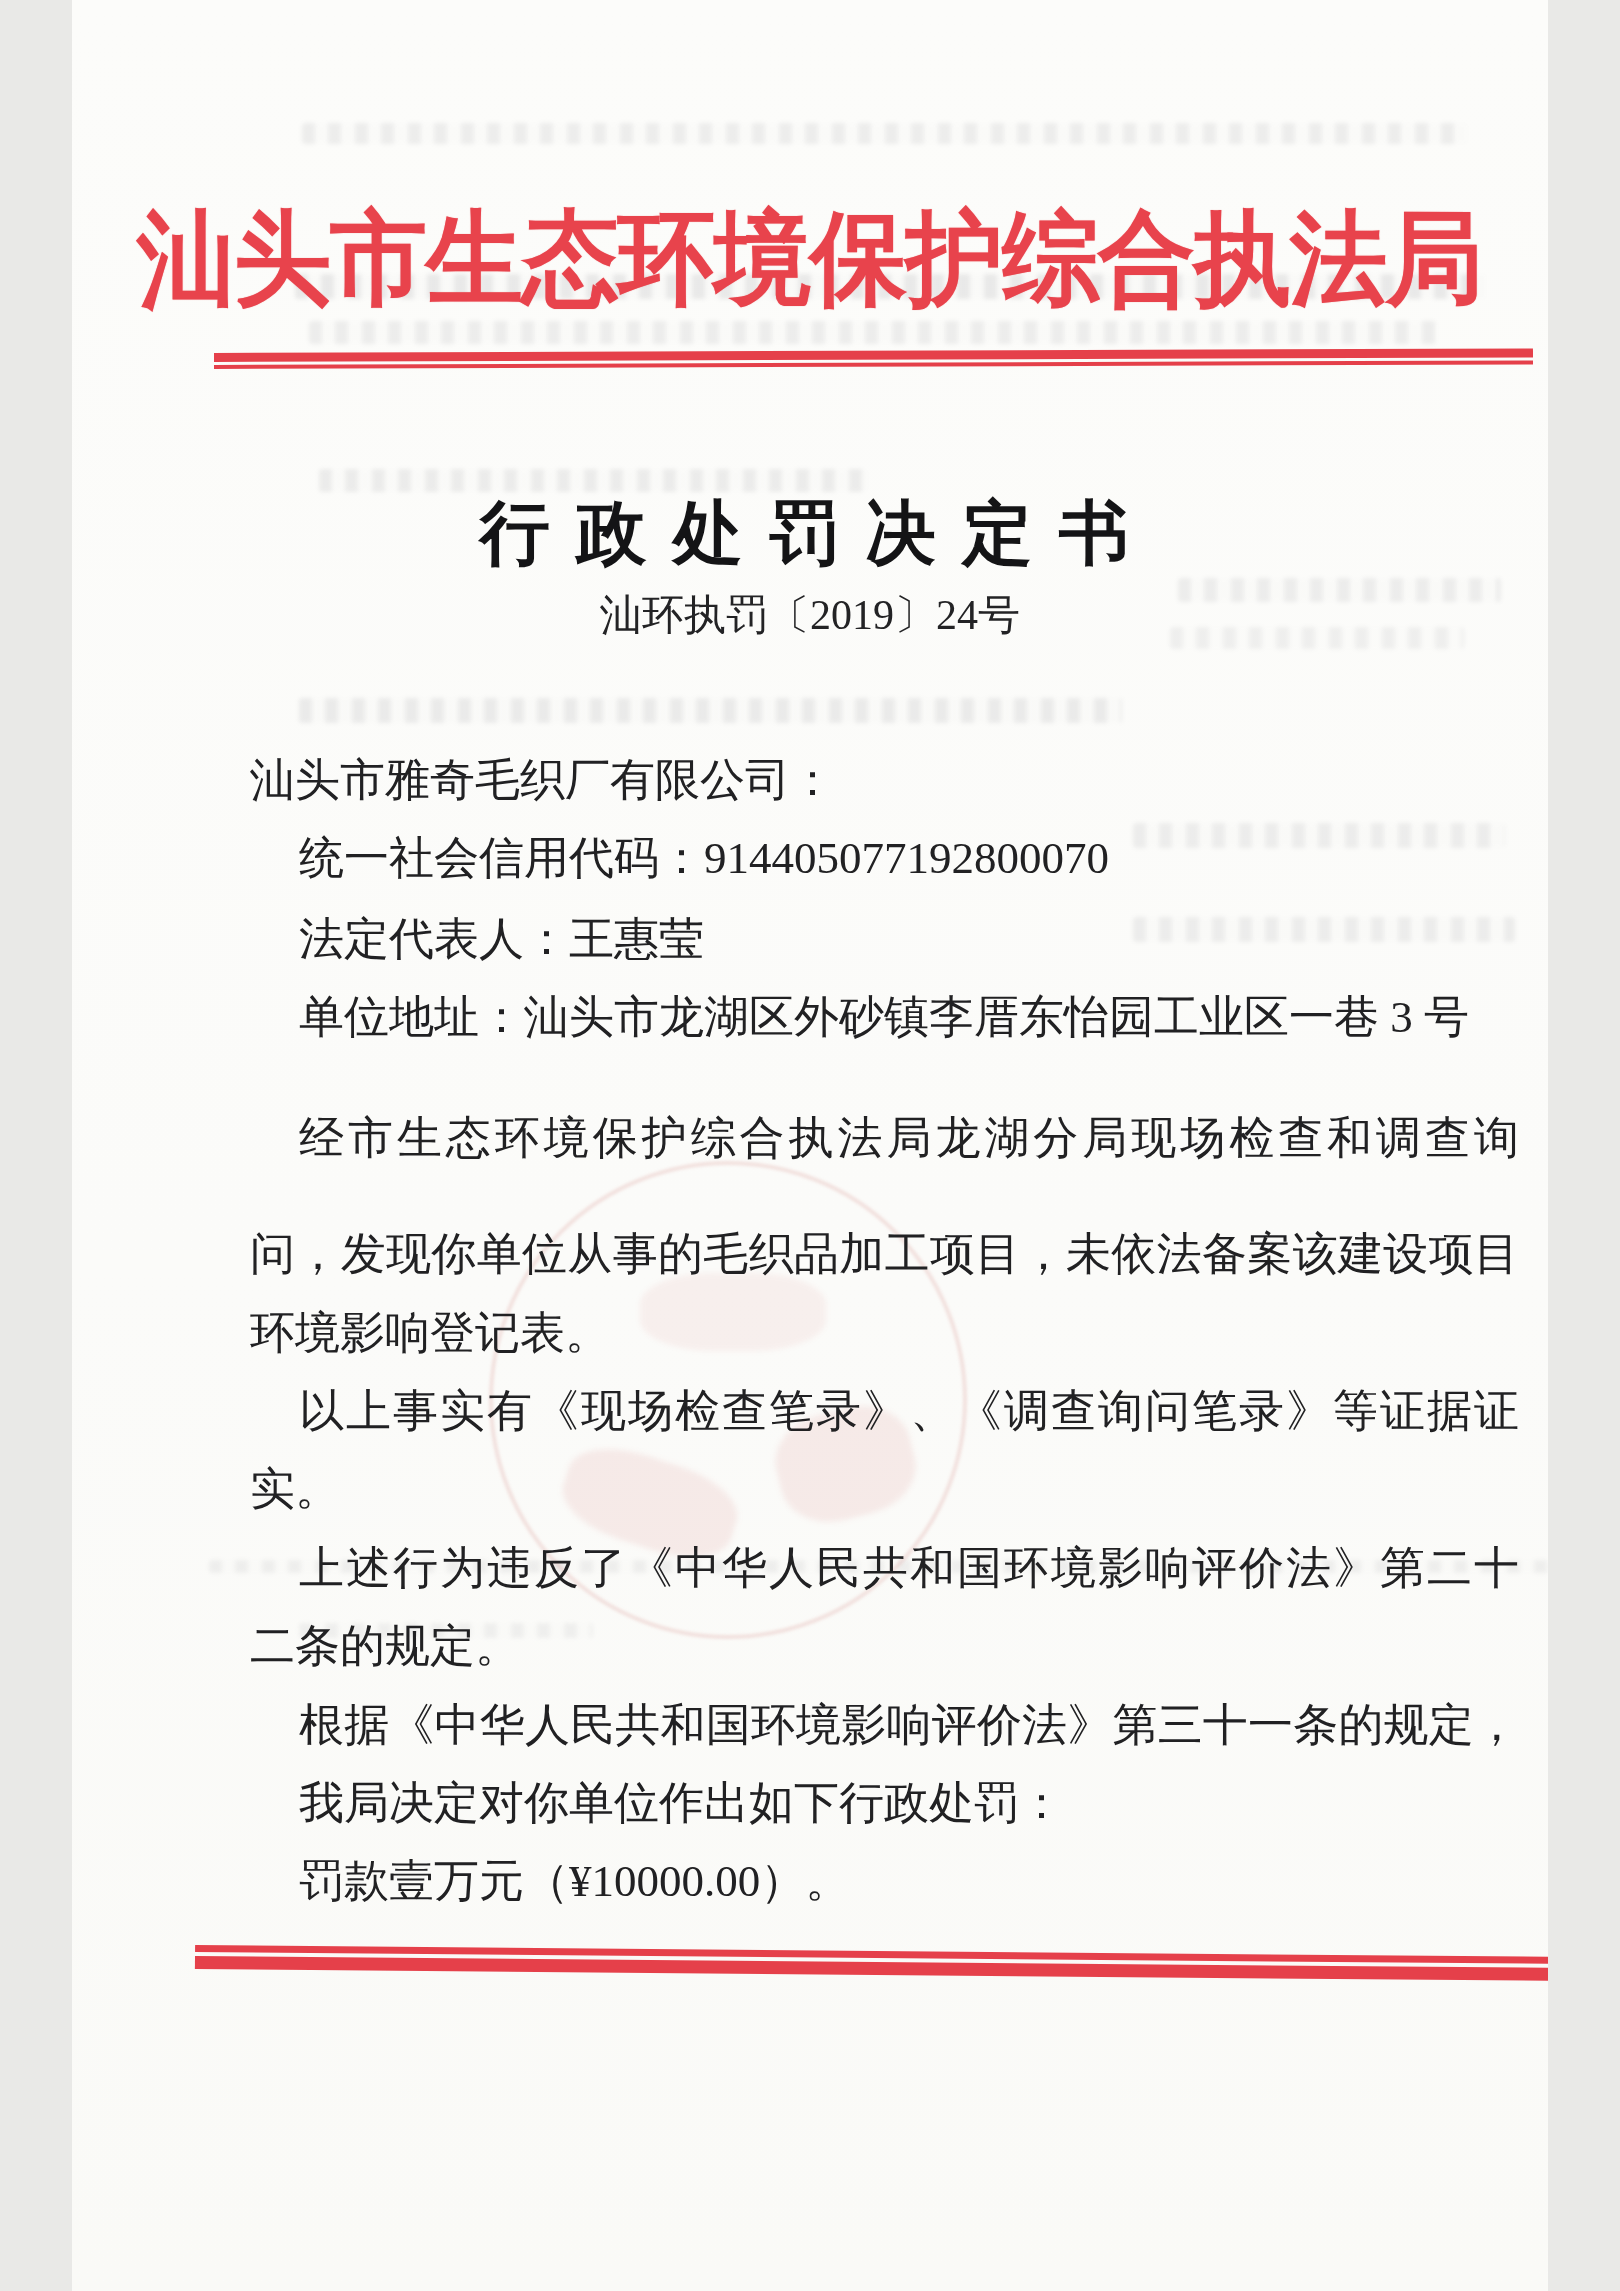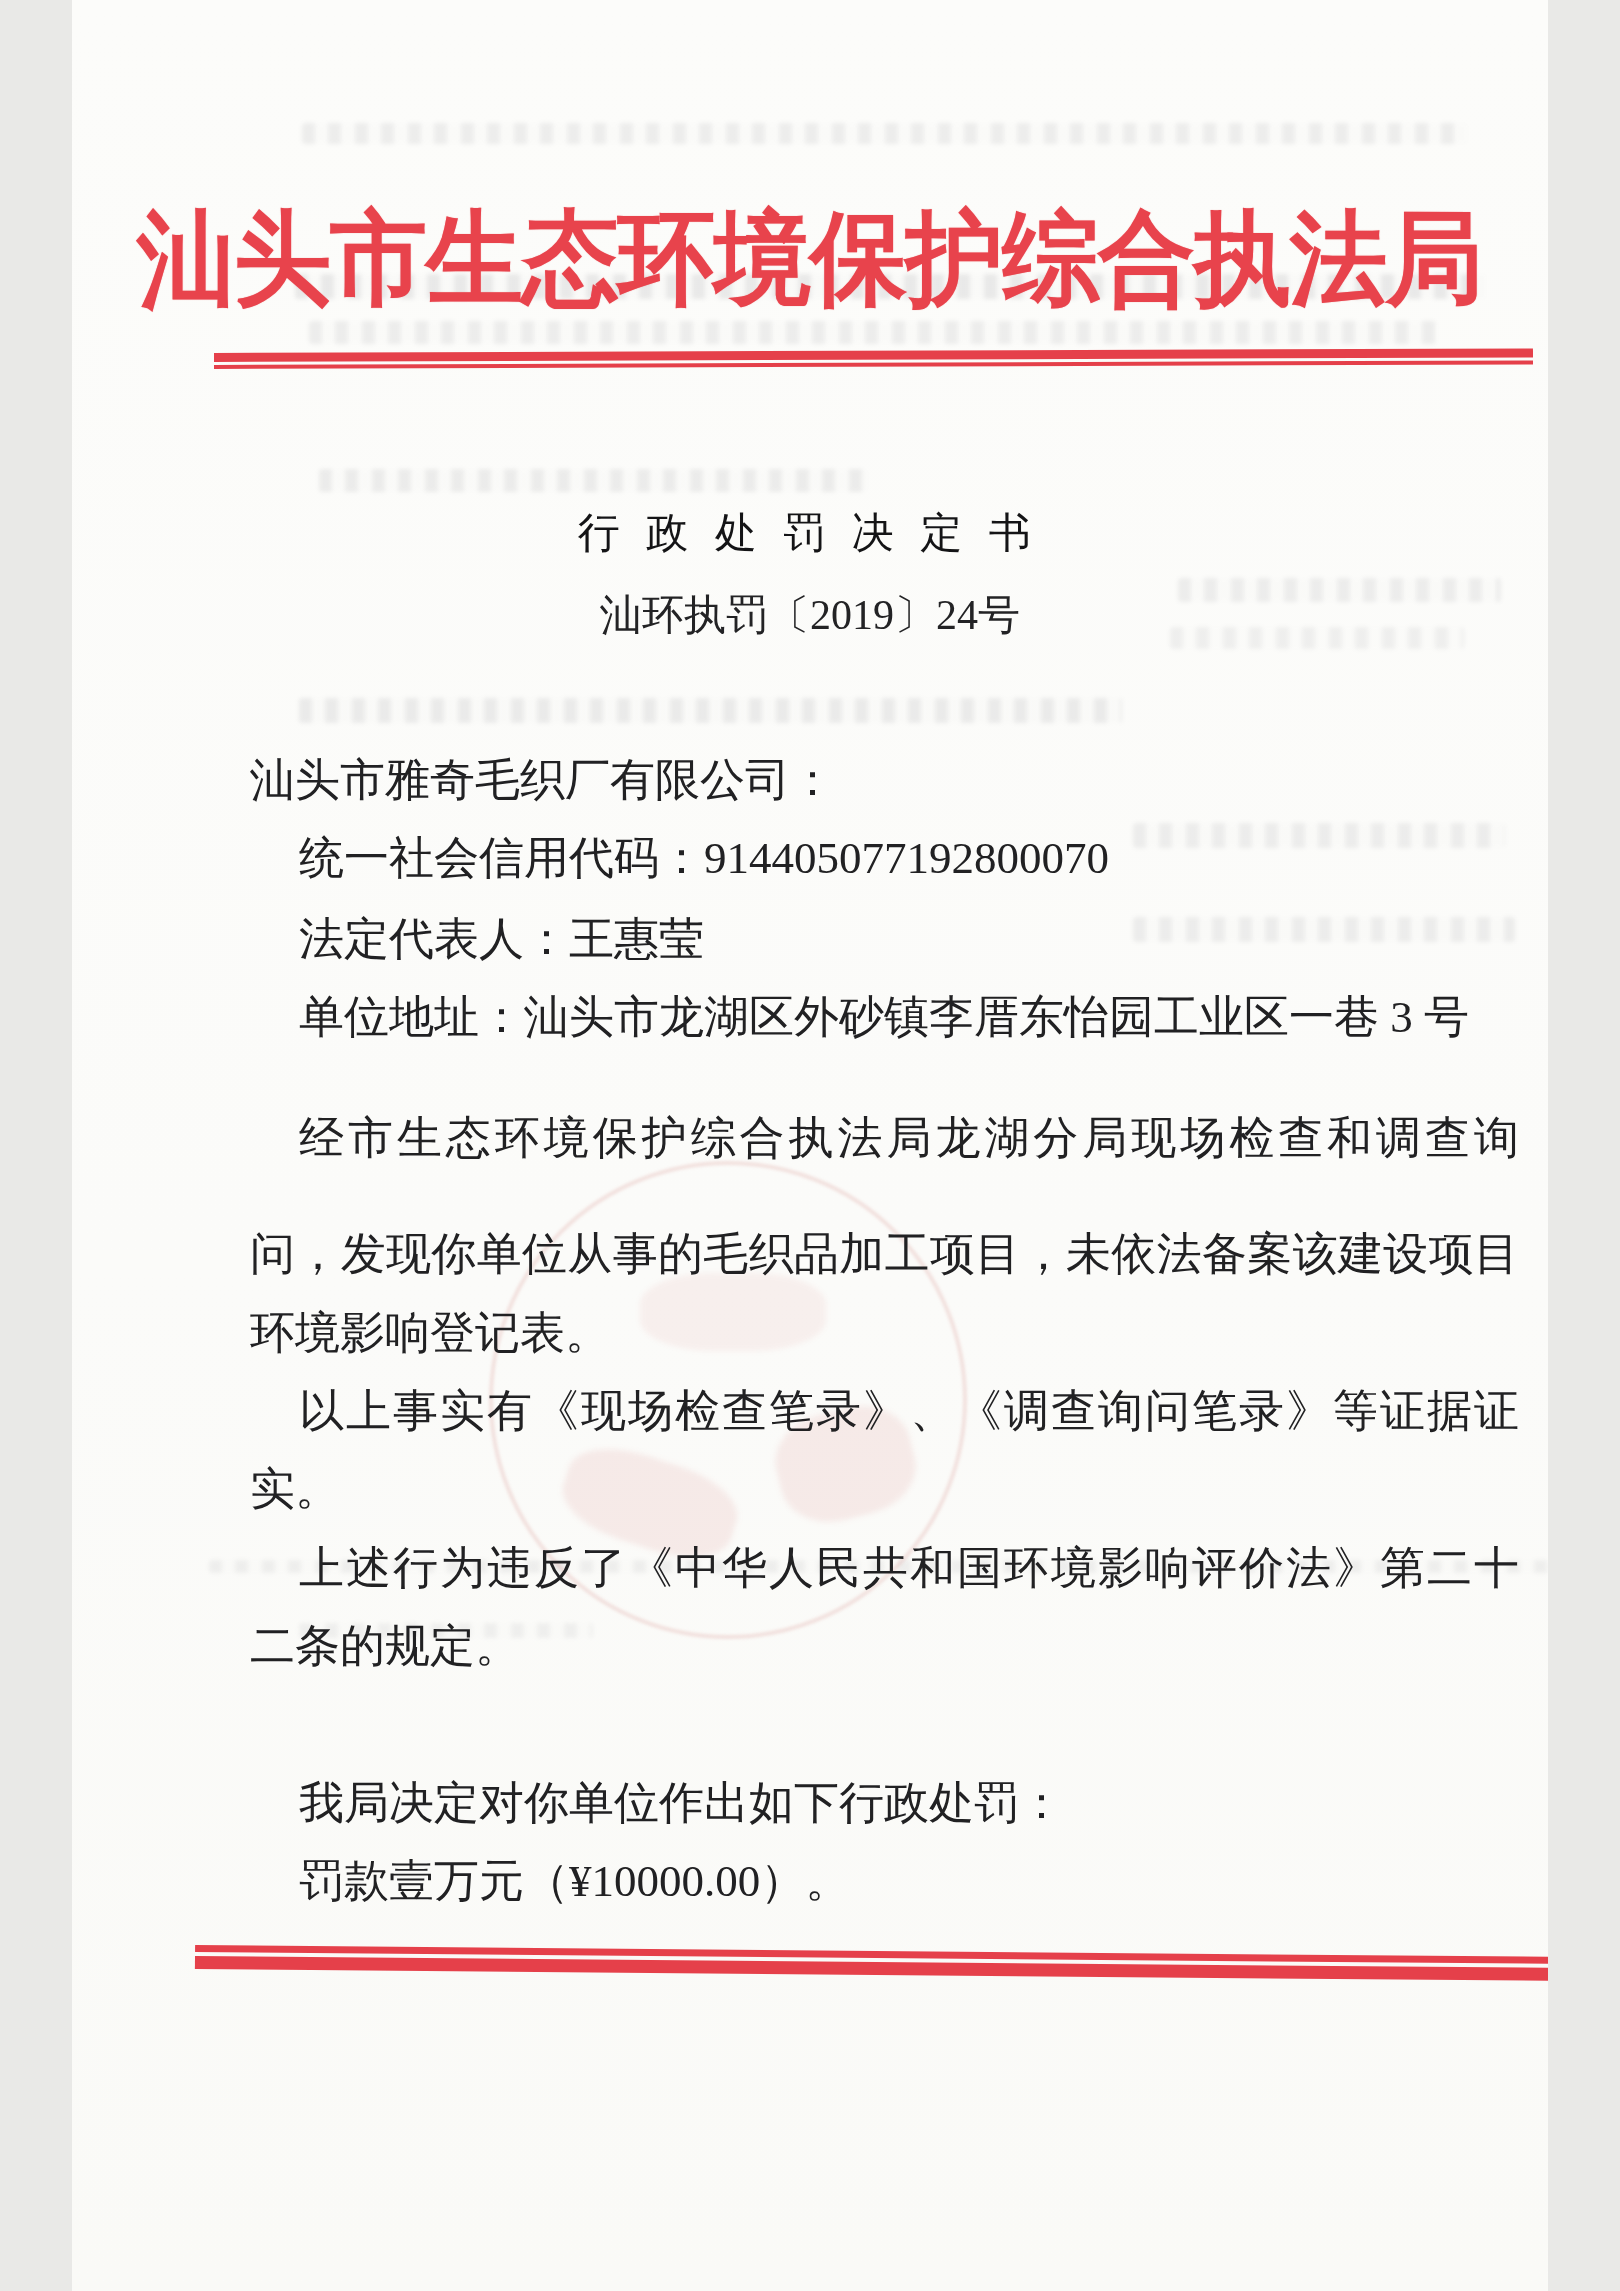--- a/index.html
+++ b/index.html
@@ -37,21 +37,21 @@
     transform:rotate(0.5deg);transform-origin:left center;
   }
   .divider-bottom .bar-thin{height:6.9px;background:#e5404a;}
   .divider-bottom .bar-gap{height:3.9px;}
   .divider-bottom .bar-thick{height:13.7px;background:#e5404a;}
 
   
   .doc-title{
     position:absolute;left:0;top:502px;width:100%;
     text-align:center;
-    font-size:42px;line-height:63px;font-weight:400;
+    font-size:70px;line-height:63px;font-weight:700;
     letter-spacing:26.5px;padding-left:15px;box-sizing:border-box;
     color:#141416;
   }
   .doc-number{
     position:absolute;left:0;top:592px;width:100%;
     text-align:center;
     font-size:42px;line-height:47px;
     color:#232325;
   }
 
@@ -146,20 +146,21 @@
   <div class="bline l1 indent">统一社会信用代码：914405077192800070</div>
   <div class="bline l2 indent">法定代表人：王惠莹</div>
   <div class="bline l3 indent">单位地址：汕头市龙湖区外砂镇李厝东怡园工业区一巷 3 号</div>
   <div class="bline l4 indent justify">经市生态环境保护综合执法局龙湖分局现场检查和调查询</div>
   <div class="bline l5 justify">问，发现你单位从事的毛织品加工项目，未依法备案该建设项目</div>
   <div class="bline l6">环境影响登记表。</div>
   <div class="bline l7 indent justify">以上事实有《现场检查笔录》、《调查询问笔录》等证据证</div>
   <div class="bline l8">实。</div>
   <div class="bline l9 indent justify">上述行为违反了《中华人民共和国环境影响评价法》第二十</div>
   <div class="bline l10">二条的规定。</div>
+  <div class="bline l11 indent justify">根据《中华人民共和国环境影响评价法》第三十一条的规定，</div>
   <div class="bline l12 indent">我局决定对你单位作出如下行政处罚：</div>
   <div class="bline l13 indent">罚款壹万元（¥10000.00）。</div>
 
   <div class="divider-bottom">
     <div class="bar-thin"></div>
     <div class="bar-gap"></div>
     <div class="bar-thick"></div>
   </div>
 
 </div>

